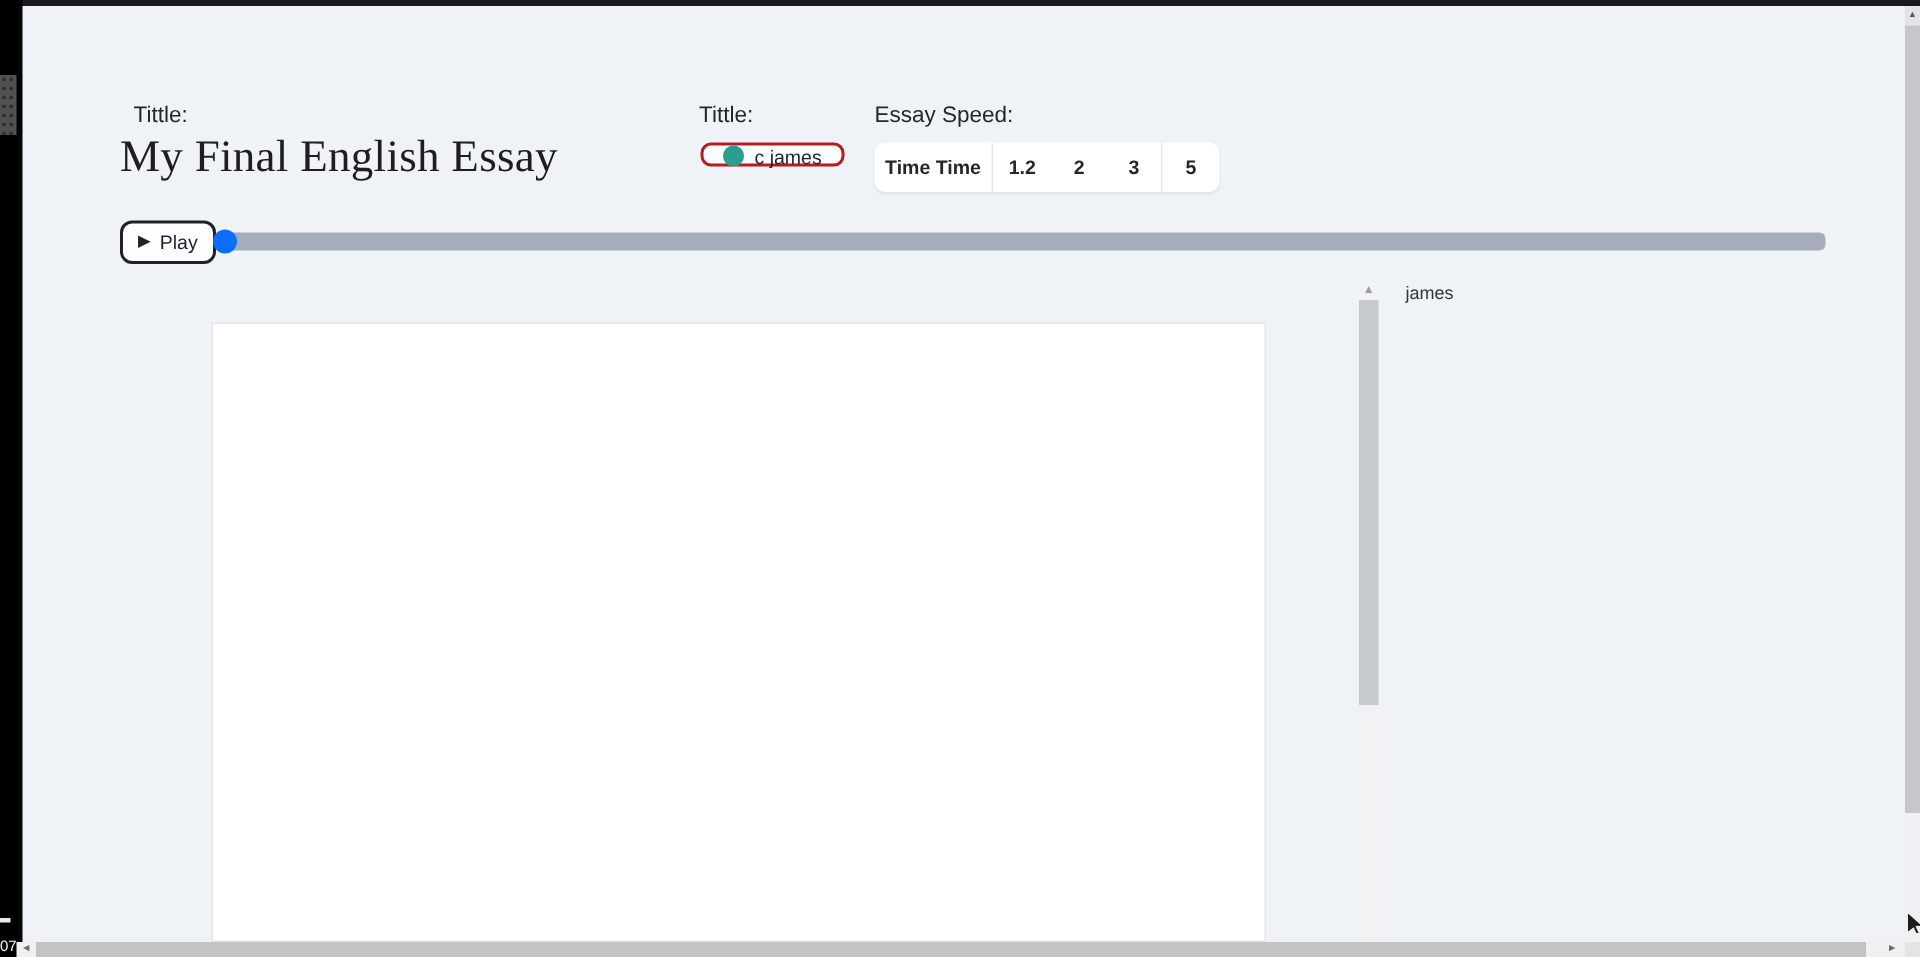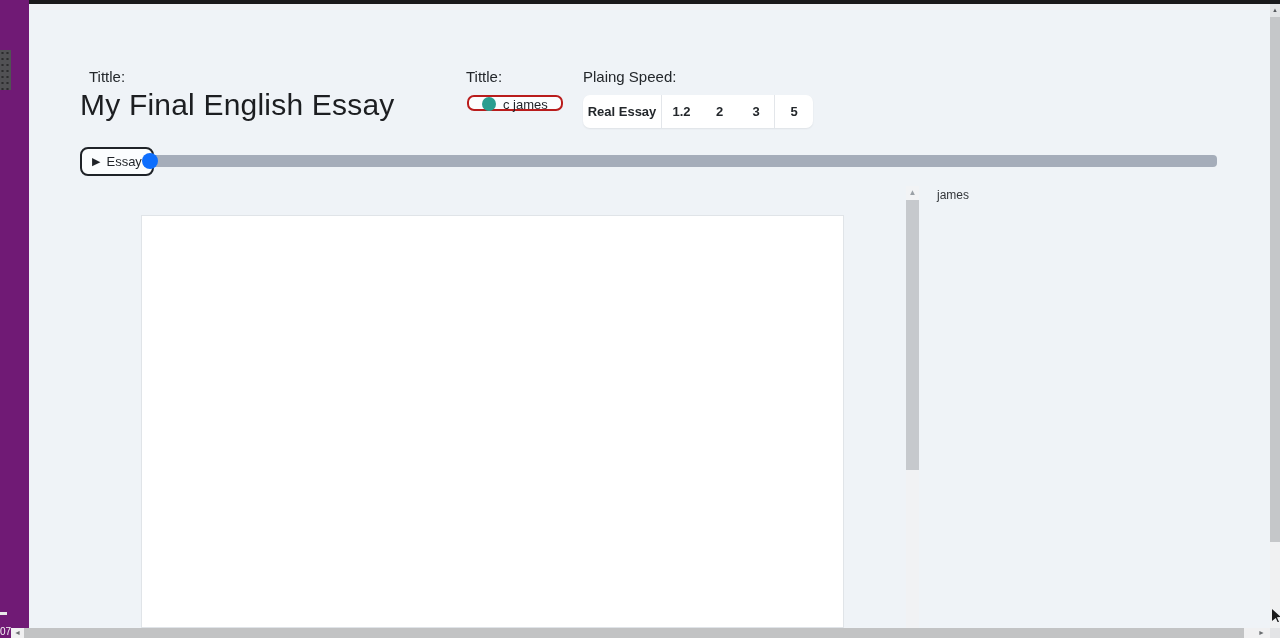--- a/index.html
+++ b/index.html
@@ -6,39 +6,39 @@
   html, body { width: 1280px; height: 638px; overflow: hidden; }
   body {
     font-family: "Liberation Sans", sans-serif;
     background: #eff3f7;
     position: relative;
     color: #202124;
   }
 
   
   .top-edge { position: absolute; left: 0; top: 0; width: 1280px; height: 4px; background: #191a1c; }
-  .left-edge { position: absolute; left: 0; top: 0; width: 29px; height: 638px; background: #701a75; }
+  .left-edge { position: absolute; left: 0; top: 0; width: 15px; height: 638px; background: #000000; }
   .left-texture {
     position: absolute; left: 0; top: 50px; width: 11px; height: 40px;
     background-color: #515154;
     background-image: radial-gradient(#2c2c2e 1px, transparent 1.2px);
     background-size: 5px 6px;
   }
   .left-mark { position: absolute; left: 0; top: 612px; width: 7px; height: 3px; background: #e9e9e9; }
   .left-corner-text {
     position: absolute; left: 0; top: 626px; width: 11px;
     color: #f5f5f5; font-size: 10px; line-height: 12px; overflow: hidden; white-space: nowrap;
   }
 
   
   .label { position: absolute; font-size: 15px; color: #23272b; }
   .title-label { left: 89px; top: 68px; }
   .essay-title {
     position: absolute; left: 80px; top: 88px;
-    font-size: 30px; font-weight: 400; color: #1c1e21; letter-spacing: 0.2px;
+    font-size: 30px; font-weight: 400; color: #1c1e21; letter-spacing: 0.2px; font-family: Liberation Serif, serif;
   }
   .editors-label { left: 466px; top: 68px; }
   .speed-label { left: 583px; top: 68px; }
 
   .editor-chip {
     position: absolute; left: 467px; top: 95px; height: 16px;
     display: flex; align-items: flex-start; gap: 7px;
     padding: 0 13px;
     background: #fbfdfe;
     border: 2px solid #b91c1c; border-radius: 7px;
@@ -153,32 +153,32 @@
 
 <div class="label title-label">Tittle:</div>
 <div class="essay-title">My Final English Essay</div>
 
 <div class="label editors-label">Tittle:</div>
 <button class="editor-chip">
   <span class="editor-dot"></span>
   <span>c james</span>
 </button>
 
-<div class="label speed-label">Plaing Speed:</div>
+<div class="label speed-label">Essay Speed:</div>
 <div class="speed-group">
-  <button class="speed-option w0">Real Essay</button>
+  <button class="speed-option w0">Time Time</button>
   <button class="speed-option w1 divided">1.2</button>
   <button class="speed-option w2">2</button>
   <button class="speed-option w3">3</button>
   <button class="speed-option w4 divided">5</button>
 </div>
 
 <button class="play-button">
   <span class="play-icon">▶</span>
-  <span>Essay</span>
+  <span>Play</span>
 </button>
 <div class="slider">
   <div class="slider-thumb"></div>
 </div>
 
 <div class="document-page"></div>
 
 <div class="content-scrollbar">
   <div class="content-scroll-up">▲</div>
   <div class="content-scroll-thumb"></div>

